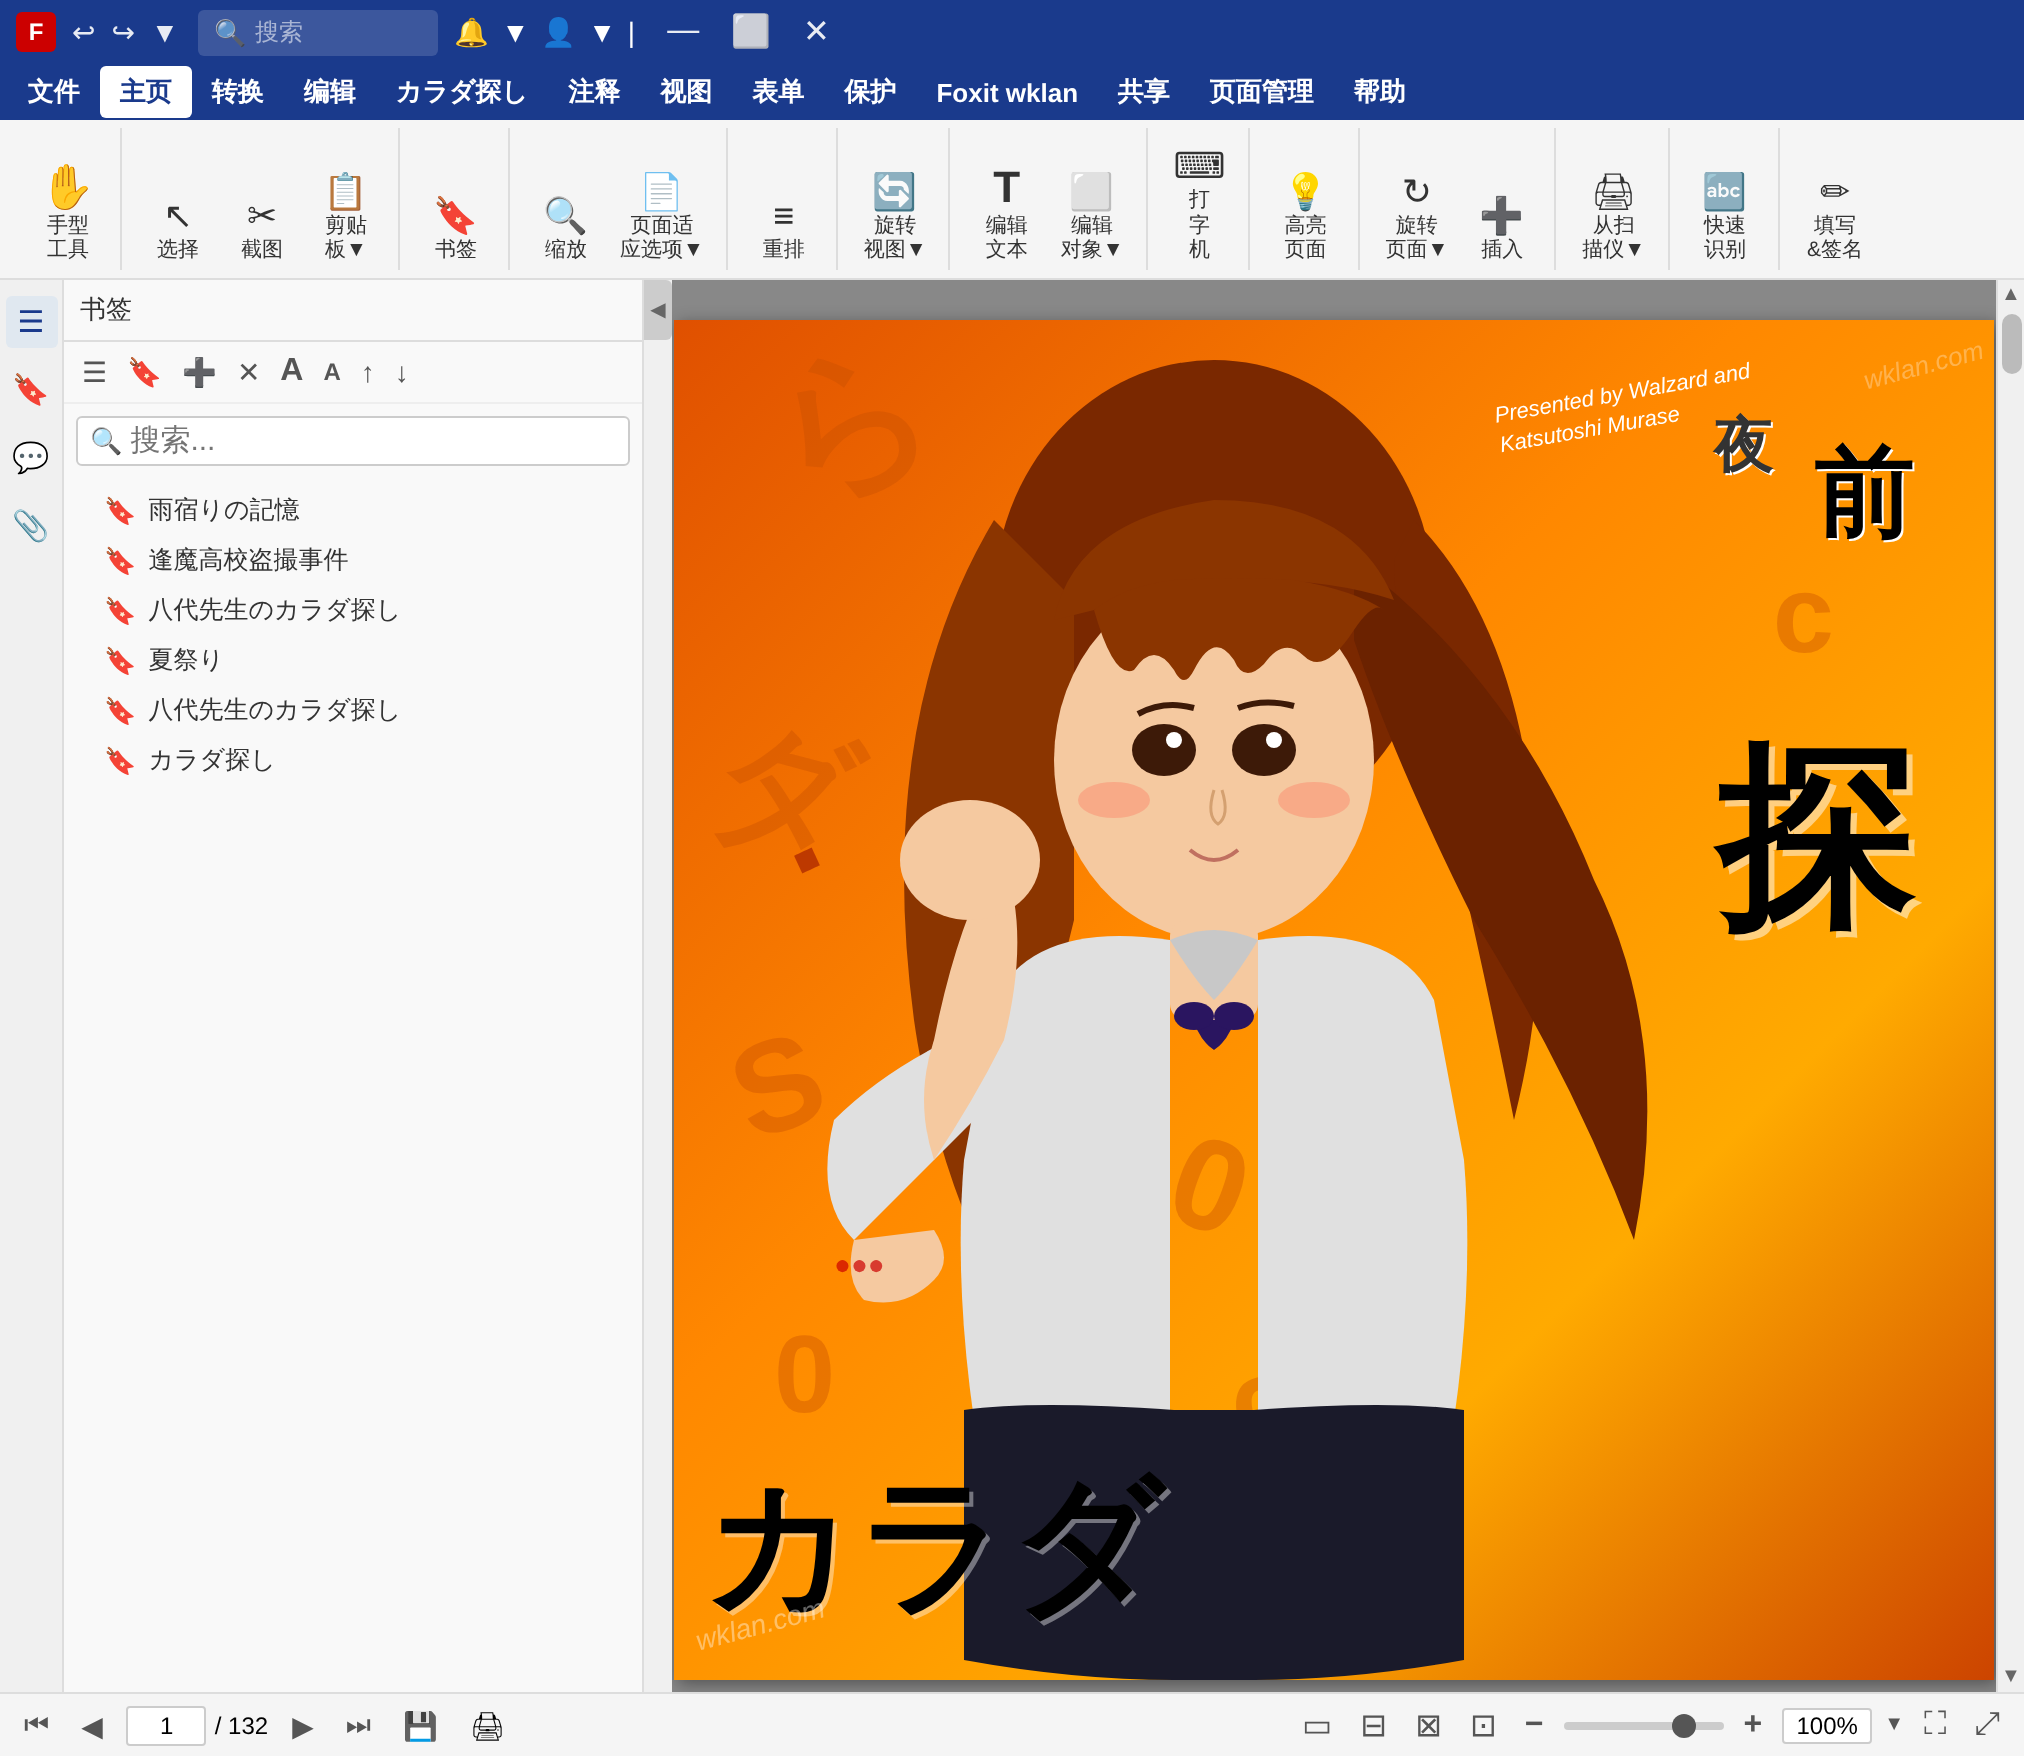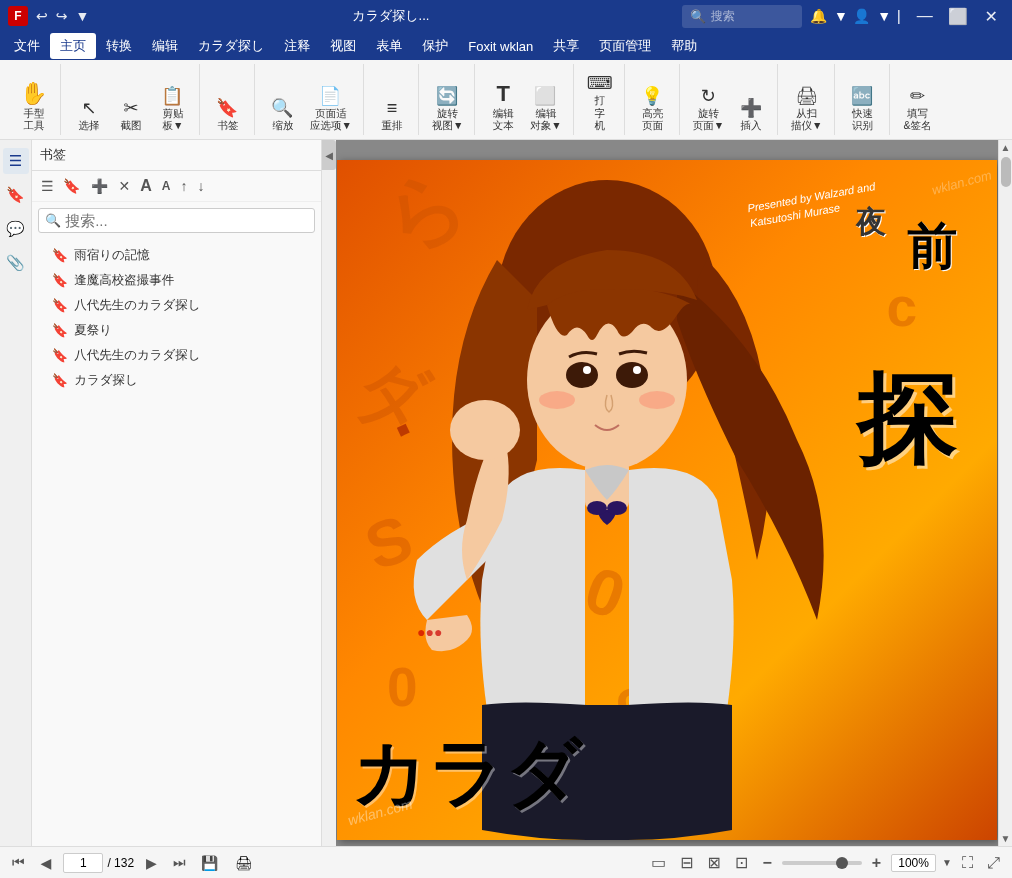--- a/index.html
+++ b/index.html
@@ -57,20 +57,21 @@
     #title-bar .notification-area span { font-size: 14px; cursor: pointer; }
 
     
     #menu-bar {
       height: 28px;
       background: #1a3a8c;
       display: flex;
       align-items: center;
       padding: 0 4px;
       color: white;
+      font-weight: bold;
     }
     #menu-bar .menu-item {
       padding: 4px 10px;
       cursor: pointer;
       font-size: 13px;
       border-radius: 3px;
     }
     #menu-bar .menu-item.active {
       background: white;
       color: #1a3a8c;
@@ -396,21 +397,20 @@
 
 <div id="title-bar">
   <div class="app-logo">
     <span>F</span>
   </div>
   <div class="quick-tools">
     <span title="撤销">↩</span>
     <span title="重做">↪</span>
     <span>▼</span>
   </div>
-  <div class="title-text">カラダ探し...</div>
   <div class="search-box">
     <span>🔍</span>
     <span style="opacity:0.7;font-size:12px;">搜索</span>
   </div>
   <div class="notification-area">
     <span>🔔</span>
     <span>▼</span>
     <span>👤</span>
     <span>▼</span>
     <span>|</span>

